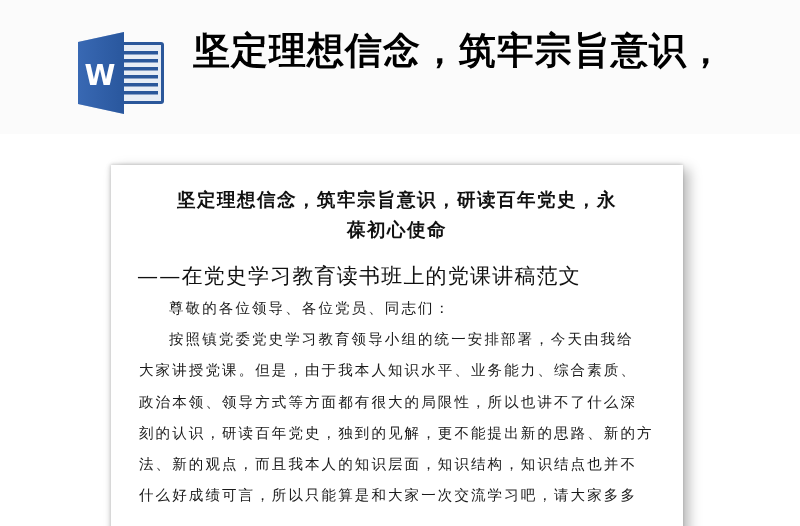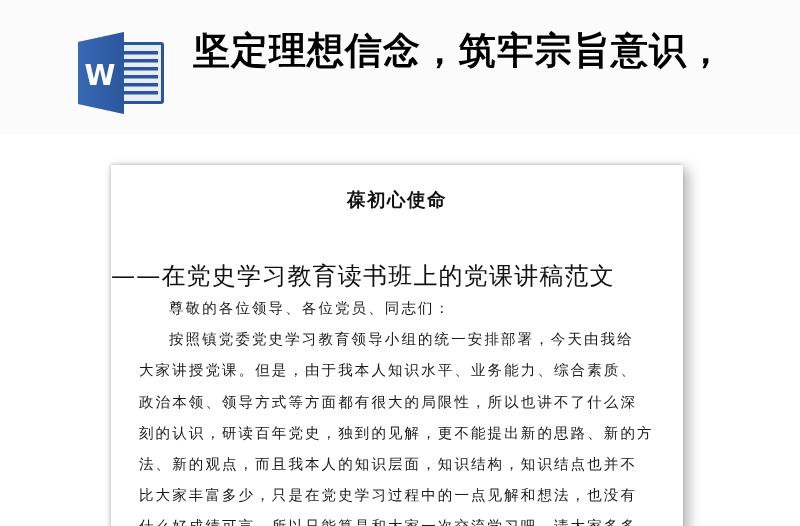--- a/index.html
+++ b/index.html
@@ -28,21 +28,21 @@
     box-shadow: 0 -1px 3px rgba(0,0,0,0.12), 6px 4px 12px rgba(0,0,0,0.28), -2px 0 4px rgba(0,0,0,0.10);
   }
   .doc-title {
     position: absolute; left: 0; top: 20px; width: 572px; text-align: center;
     font-family: "DejaVu Serif", serif; font-weight: bold;
     font-size: 18.5px; line-height: 30px; color: #111;
     letter-spacing: 1.5px;
   }
   .doc-subtitle {
     position: absolute; left: 0; top: 96px; width: 496px; text-align: center;
-    font-family: "DejaVu Serif", serif; font-size: 24px; line-height: 30px; color: #111;
+    font-family: "DejaVu Serif", serif; font-size: 21px; line-height: 30px; color: #111;
     letter-spacing: 1.2px; white-space: nowrap;
   }
   .body-text {
     position: absolute; left: 28px; top: 128px; width: 520px;
     font-family: "DejaVu Serif", serif; font-size: 14.5px; color: #1a1a1a;
     letter-spacing: 2.1px;
   }
   .body-line { height: 31.2px; line-height: 31.2px; white-space: nowrap; }
   .indent { padding-left: 30px; }
 </style>
@@ -76,26 +76,26 @@
     <text x="26" y="55" text-anchor="middle" font-family="DejaVu Sans, sans-serif" font-weight="bold" font-size="28" fill="#ffffff">W</text>
   </svg>
 </div>
 
 <div class="header-title">
   <div>坚定理想信念，筑牢宗旨意识，</div>
 </div>
 
 <div class="page">
   <div class="doc-title">
+    <div>坚定理想信念，筑牢宗旨意识，研读百年党史，永</div>
     <div>葆初心使命</div>
   </div>
   <div class="doc-subtitle">——在党史学习教育读书班上的党课讲稿范文</div>
   <div class="body-text">
     <div class="body-line indent">尊敬的各位领导、各位党员、同志们：</div>
     <div class="body-line indent">按照镇党委党史学习教育领导小组的统一安排部署，今天由我给</div>
     <div class="body-line">大家讲授党课。但是，由于我本人知识水平、业务能力、综合素质、</div>
     <div class="body-line">政治本领、领导方式等方面都有很大的局限性，所以也讲不了什么深</div>
     <div class="body-line">刻的认识，研读百年党史，独到的见解，更不能提出新的思路、新的方</div>
     <div class="body-line">法、新的观点，而且我本人的知识层面，知识结构，知识结点也并不</div>
-    <div class="body-line">比大家丰富多少，只是在党史学习过程中的一点见解和想法，也没有</div>
     <div class="body-line">什么好成绩可言，所以只能算是和大家一次交流学习吧，请大家多多</div>
   </div>
 </div>
 
 </body></html>

